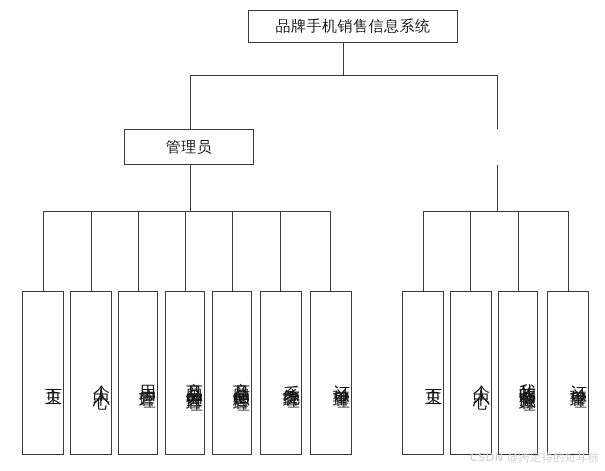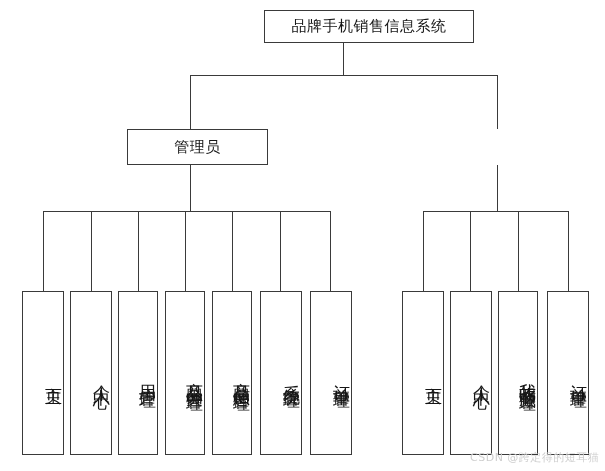--- a/index.html
+++ b/index.html
@@ -25,21 +25,20 @@
     display: flex;
     align-items: center;
     justify-content: center;
     color: #161616;
     line-height: 1.12;
   }
   .node.horiz {
     font-size: 15px;
     letter-spacing: 0.5px;
     white-space: nowrap;
-    margin-left: 16px;
   }
   .node.vert {
     writing-mode: vertical-rl;
     text-orientation: upright;
     font-size: 17px;
     letter-spacing: 2.5px;
     padding-top: 6px;
     align-items: flex-start;
     justify-content: center;
     white-space: nowrap;
@@ -66,21 +65,21 @@
 
   <div class="node horiz" style="left:248px; top:10px; width:210px; height:33px;">品牌手机销售信息系统</div>
 
   <div class="conn v" style="left:343px; top:43px; height:32px;"></div>
 
   <div class="conn h" style="left:190px; top:75px; width:308px;"></div>
 
   <div class="conn v" style="left:190px; top:75px; height:54px;"></div>
   <div class="conn v" style="left:497px; top:75px; height:54px;"></div>
 
-  <div class="node horiz" style="left:111px; top:129px; width:141px; height:36px;">管理员</div>
+  <div class="node horiz" style="left:124px; top:129px; width:130px; height:36px;">管理员</div>
 
   <div class="conn v" style="left:190px; top:165px; height:46px;"></div>
   <div class="conn h" style="left:43px; top:211px; width:288px;"></div>
   <div class="conn v" style="left:43px;  top:211px; height:80px;"></div>
   <div class="conn v" style="left:91px;  top:211px; height:80px;"></div>
   <div class="conn v" style="left:138px; top:211px; height:80px;"></div>
   <div class="conn v" style="left:185px; top:211px; height:80px;"></div>
   <div class="conn v" style="left:232px; top:211px; height:80px;"></div>
   <div class="conn v" style="left:280px; top:211px; height:80px;"></div>
   <div class="conn v" style="left:330px; top:211px; height:80px;"></div>

